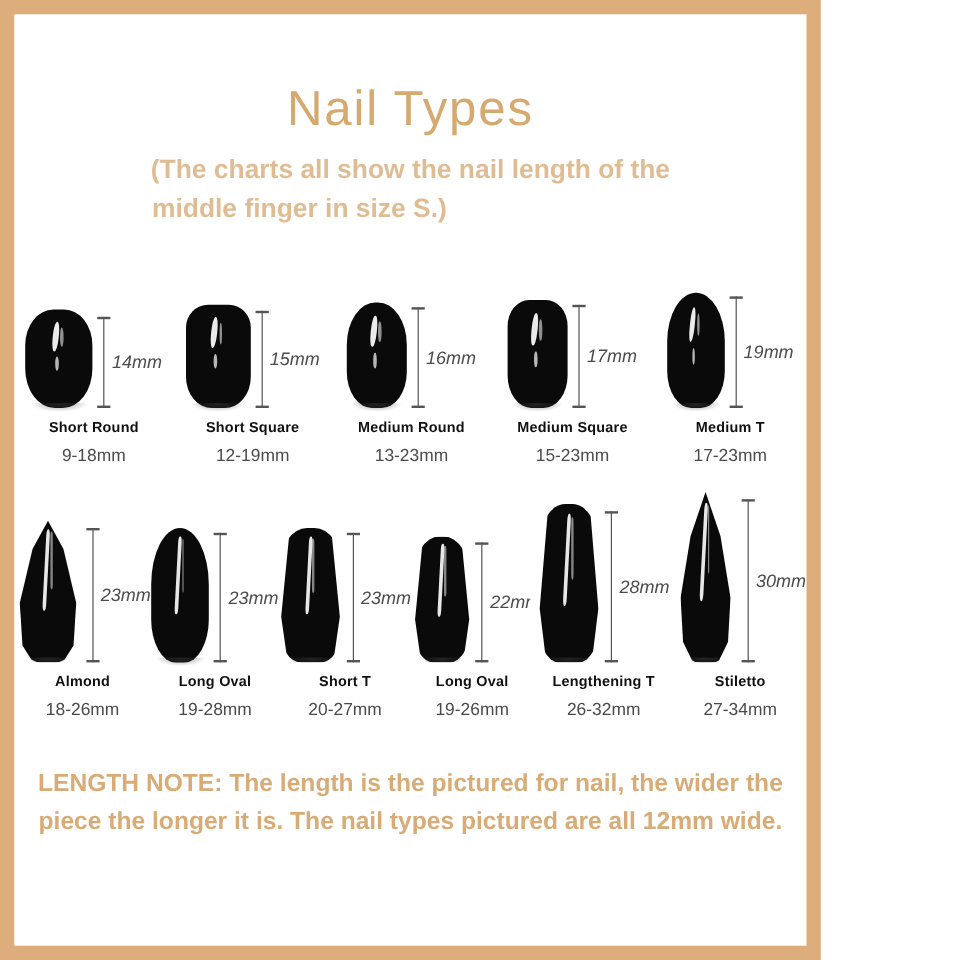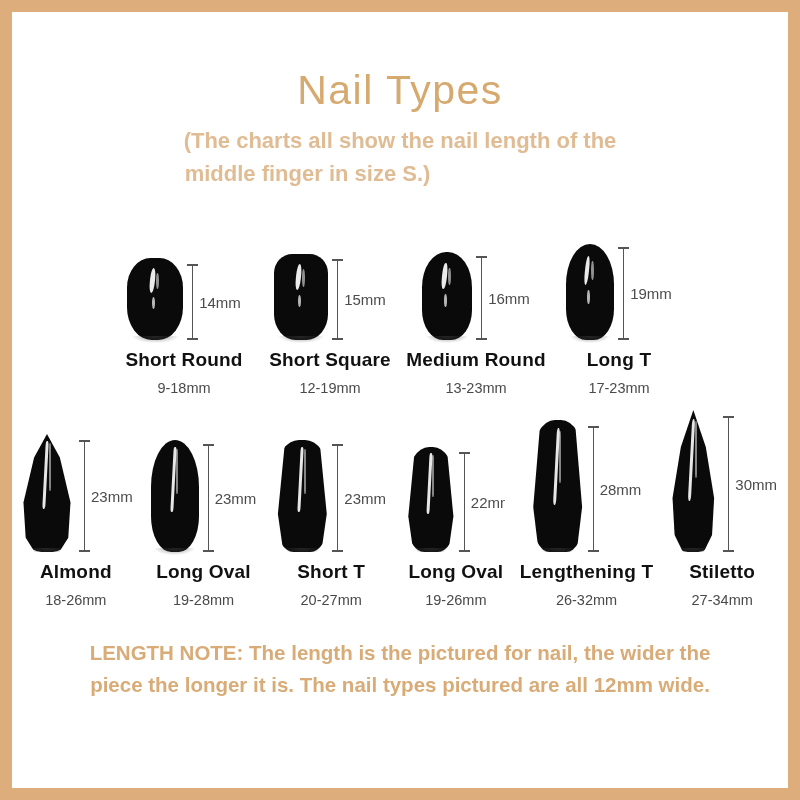--- a/index.html
+++ b/index.html
@@ -6,21 +6,21 @@
   html, body {
     margin: 0;
     padding: 0;
     background: #ffffff;
   }
   body {
     font-family: "Liberation Sans", sans-serif;
   }
   #poster {
     position: relative;
-    width: 800px;
+    width: 684px;
     height: 800px;
     box-sizing: border-box;
     background: #ffffff;
     border: 12px solid #ddae7c;
     overflow: hidden;
   }
   #inner {
     position: relative;
     width: 100%;
     height: 100%;
@@ -88,20 +88,21 @@
     display: flex;
     flex-direction: column;
     align-items: center;
   }
 
   
   .figure {
     display: flex;
     align-items: flex-end;
     justify-content: center;
+    font-style: italic;
   }
 
   
   .nail {
     position: relative;
     background: #0a0a0a;
     flex: none;
   }
   .nail::after { 
     content: "";
@@ -211,21 +212,21 @@
   }
   
   .dim-label.clipped {
     max-width: 34px;
     overflow: hidden;
   }
 
   
   .name {
     margin-top: 9px;
-    font-size: 19px;
+    font-size: 12px;
     font-weight: 700;
     color: #111111;
     white-space: nowrap;
     letter-spacing: .2px;
   }
   .range {
     margin-top: 9px;
     font-size: 14.5px;
     color: #4a4a4a;
     white-space: nowrap;
@@ -287,34 +288,49 @@
           </div>
           <div class="dim">
             <div class="dim-bar" style="height:84px;"></div>
             <div class="dim-label">16mm</div>
           </div>
         </div>
         <div class="name">Medium Round</div>
         <div class="range">13-23mm</div>
       </div>
 
+      <div class="cell" style="width:150px;">
+        <div class="figure">
+          <div class="nail shape-square-med" style="width:50px;height:90px;">
+            <span class="gloss g1"></span>
+            <span class="gloss g2"></span>
+            <span class="gloss g3"></span>
+          </div>
+          <div class="dim">
+            <div class="dim-bar" style="height:86px;"></div>
+            <div class="dim-label">17mm</div>
+          </div>
+        </div>
+        <div class="name">Medium Square</div>
+        <div class="range">15-23mm</div>
+      </div>
 
       <div class="cell" style="width:140px;">
         <div class="figure">
           <div class="nail shape-oval" style="width:48px;height:96px;">
             <span class="gloss g1"></span>
             <span class="gloss g2"></span>
             <span class="gloss g3"></span>
           </div>
           <div class="dim">
             <div class="dim-bar" style="height:93px;"></div>
             <div class="dim-label">19mm</div>
           </div>
         </div>
-        <div class="name">Long T</div>
+        <div class="name">Medium T</div>
         <div class="range">17-23mm</div>
       </div>
 
     </div>
 
     <div class="row" id="row2">
 
       <div class="cell" style="width:128px;">
         <div class="figure">
           <div class="nail shape-almond clip-almond" style="width:56px;height:118px;">

